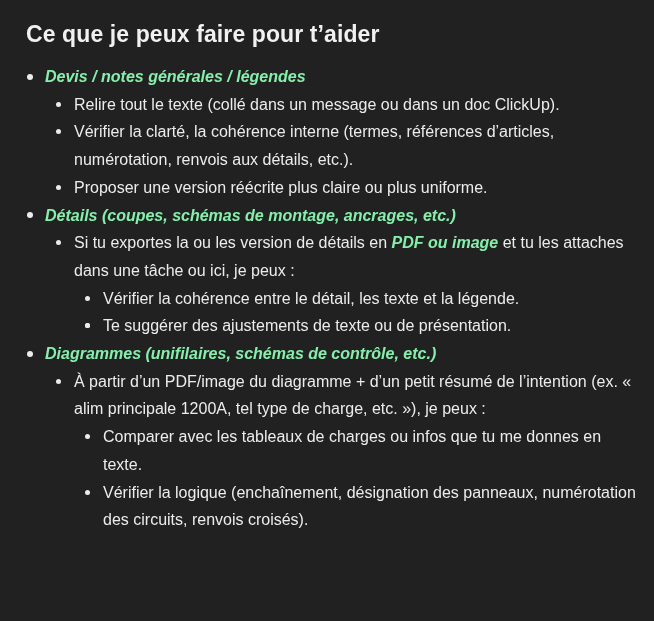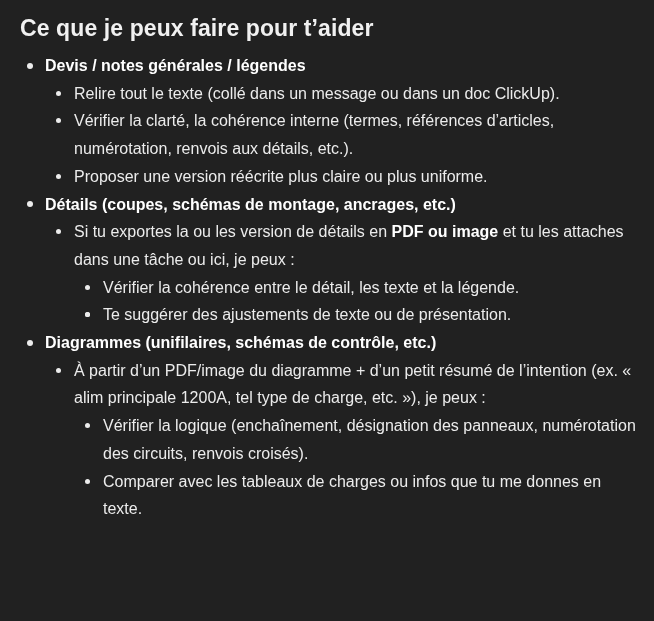--- a/index.html
+++ b/index.html
@@ -14,21 +14,21 @@
     color: #ececec;
     font-family: "Liberation Sans", "DejaVu Sans", sans-serif;
     font-size: 16px;
     line-height: 27.7px;
     -webkit-font-smoothing: antialiased;
   }
   .message {
     padding: 5px 12px 0 12px;
   }
   h2.heading {
-    margin: 8px;
+    margin: 14px;
     padding: 0;
     font-size: 23px;
     line-height: 30px;
     font-weight: 700;
     color: #f1f1f1;
     letter-spacing: 0.1px;
   }
   ul {
     list-style: none;
     margin: 0;
@@ -54,21 +54,22 @@
   ul.l1 > li > .dot {
     left: 15px;
     width: 6px;
     height: 6px;
     top: 10.5px;
   }
   ul.l2 > li > .dot { left: 11px; }
   ul.l3 > li > .dot { left: 11px; }
   strong {
     font-weight: 700;
-    color: #ffffff;
+    color: #86efac;
+    font-style: italic;
   }
 </style>
 </head>
 <body>
 
 <div class="message">
   <h2 class="heading">Ce que je peux faire pour t’aider</h2>
 
   <ul class="l1">
 
@@ -118,25 +119,25 @@
     <li>
       <span class="dot"></span>
       <strong>Diagrammes (unifilaires, schémas de contrôle, etc.)</strong>
       <ul class="l2">
         <li>
           <span class="dot"></span>
           <span>À partir d’un PDF/image du diagramme + d’un petit résumé de l’intention (ex. « alim principale 1200A, tel type de charge, etc. »), je peux :</span>
           <ul class="l3">
             <li>
               <span class="dot"></span>
-              <span>Vérifier la logique (enchaînement, désignation des panneaux, numérotation des circuits, renvois croisés).</span>
+              <span>Comparer avec les tableaux de charges ou infos que tu me donnes en texte.</span>
             </li>
             <li>
               <span class="dot"></span>
-              <span>Comparer avec les tableaux de charges ou infos que tu me donnes en texte.</span>
+              <span>Vérifier la logique (enchaînement, désignation des panneaux, numérotation des circuits, renvois croisés).</span>
             </li>
           </ul>
         </li>
       </ul>
     </li>
 
   </ul>
 </div>
 
 </body></html>

